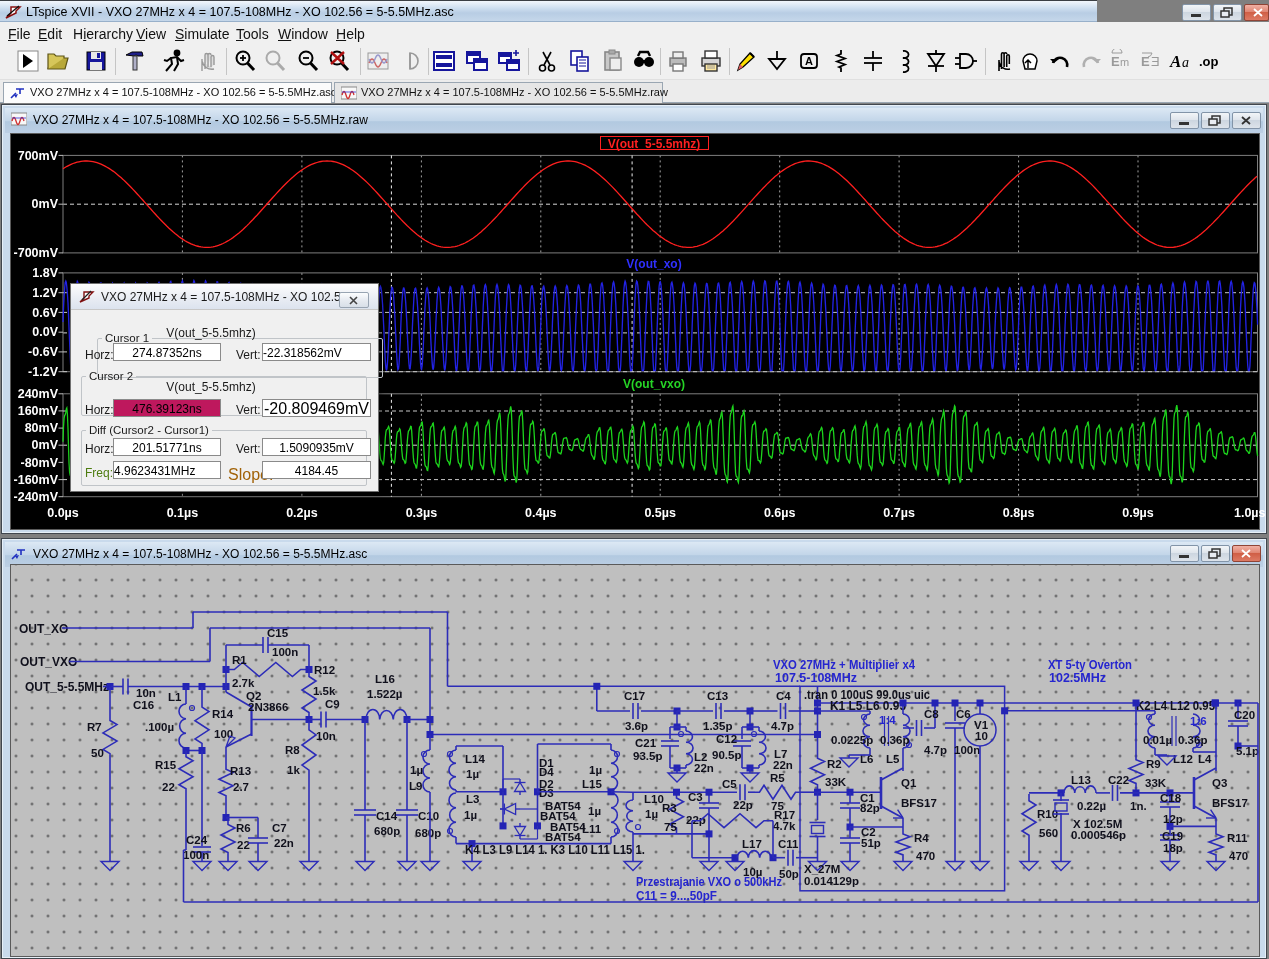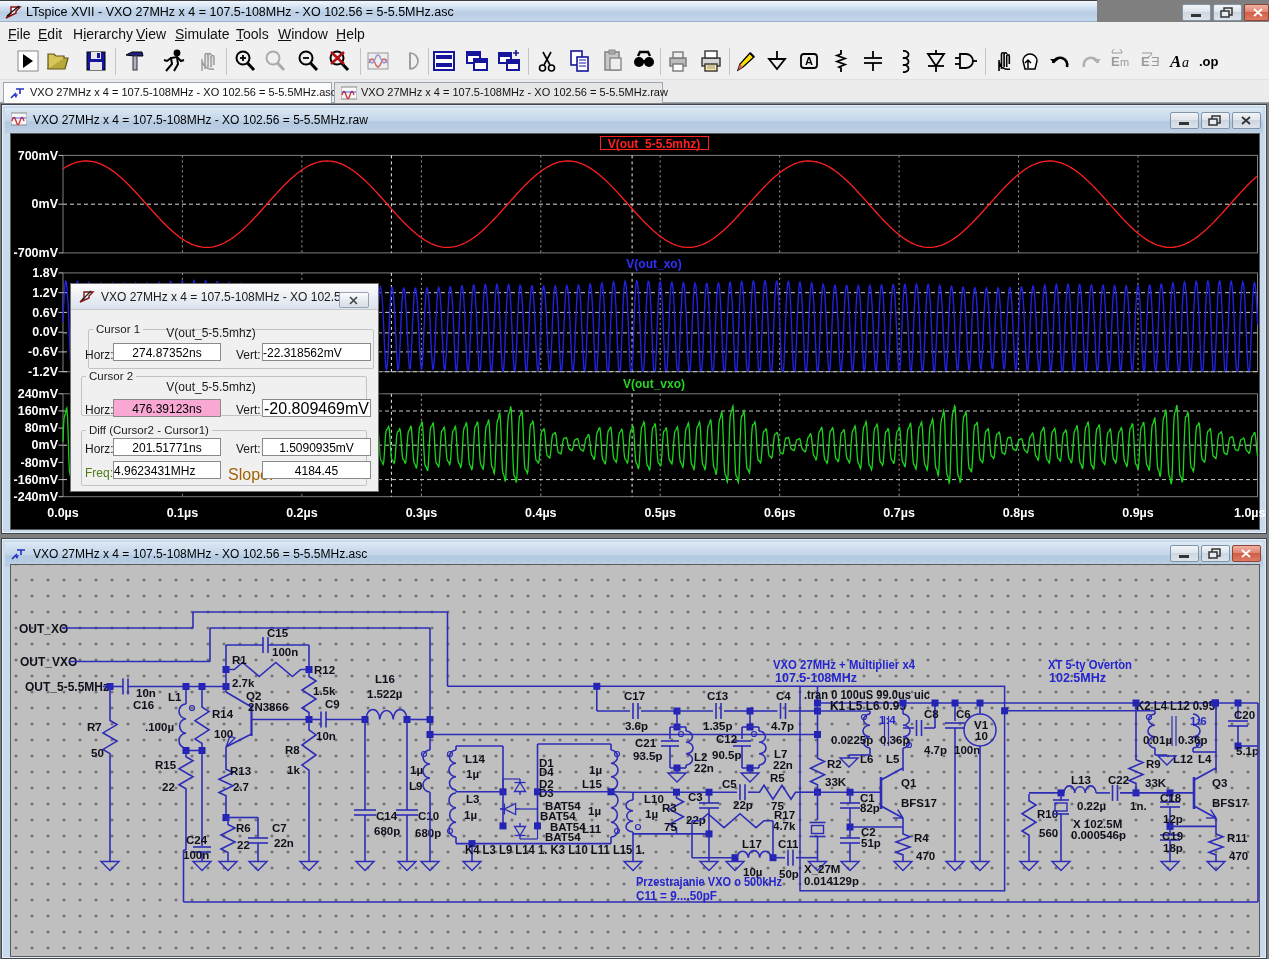--- a/index.html
+++ b/index.html
@@ -376,34 +376,34 @@
     <div style="position:absolute;left:0;top:0;right:0;height:26px;background:linear-gradient(#fdfdfd,#e8ecf3 60%,#dce3ee);border-bottom:1px solid #c8c8c8">
       <svg style="position:absolute;left:8px;top:5px" width="16" height="16">
         <path d="M1,13 L5,9 L5,3 L14,3 L10,7 L10,9 Z" fill="#fff" stroke="#801010" stroke-width="1.4"></path>
         <path d="M3,11 L12,2" stroke="#202020" stroke-width="1.2"></path>
       </svg>
       <div style="position:absolute;left:30px;top:6px;font-size:12px;color:#1a1a1a;white-space:nowrap">VXO 27MHz x 4 = 107.5-108MHz - XO 102.5...</div>
       <div style="position:absolute;right:9px;top:8px;width:30px;height:16px;background:linear-gradient(#fcfdfe,#e7ebf1 50%,#d8dfe8);border:1px solid #98a4b2;border-radius:2px;text-align:center"><svg width="16" height="12">
           <path d="M4,2 L11,9 M11,2 L4,9" stroke="#444" stroke-width="1.6"></path>
         </svg></div>
     </div>
-    <fieldset style="position:absolute;left:10px;top:32px;width:286px;height:46px;border:1px solid #c0c4c8;border-radius:2px;margin:7px;padding:0">
+    <fieldset style="position:absolute;left:10px;top:32px;width:286px;height:46px;border:1px solid #c0c4c8;border-radius:2px;margin:16px;padding:0">
       <legend style="font-size:11.5px;color:#1a1a1a;margin-left:4px;padding:0 3px">Cursor 1</legend>
     </fieldset>
     <div style="position:absolute;left:95px;top:42px;width:90px;font-size:12px;color:#1a1a1a;text-align:center;white-space:nowrap">V(out_5-5.5mhz)</div>
     <div style="position:absolute;left:14px;top:64px;font-size:12px;color:#1a1a1a">Horz:</div>
     <div style="position:absolute;left:42px;top:59px;width:108px;height:18px;background:#fff;border:1px solid #8a8a8a;font-size:12px;color:#000;text-align:center;line-height:18px">274.87352ns</div>
     <div style="position:absolute;left:165px;top:64px;font-size:12px;color:#1a1a1a">Vert:</div>
     <div style="position:absolute;left:191px;top:59px;width:109px;height:18px;background:#fff;border:1px solid #8a8a8a;font-size:12px;color:#000;line-height:18px">-22.318562mV</div>
     <fieldset style="position:absolute;left:10px;top:86px;width:286px;height:46px;border:1px solid #c0c4c8;border-radius:2px;margin:0;padding:0">
       <legend style="font-size:11.5px;color:#1a1a1a;margin-left:4px;padding:0 3px">Cursor 2</legend>
     </fieldset>
     <div style="position:absolute;left:95px;top:96px;width:90px;font-size:12px;color:#1a1a1a;text-align:center;white-space:nowrap">V(out_5-5.5mhz)</div>
     <div style="position:absolute;left:14px;top:119px;font-size:12px;color:#1a1a1a">Horz:</div>
-    <div style="position:absolute;left:42px;top:115px;width:108px;height:18px;background:#f9a8d4;border:1px solid #8a8a8a;font-size:12px;color:#000;text-align:center;line-height:18px">476.39123ns</div>
+    <div style="position:absolute;left:42px;top:115px;width:108px;height:18px;background:#be185d;border:1px solid #8a8a8a;font-size:12px;color:#000;text-align:center;line-height:18px">476.39123ns</div>
     <div style="position:absolute;left:165px;top:119px;font-size:12px;color:#1a1a1a">Vert:</div>
     <div style="position:absolute;left:191px;top:115px;width:109px;height:18px;background:#fff;border:1px solid #8a8a8a;font-size:16px;color:#000;text-align:center;line-height:18px">-20.809469mV</div>
     <fieldset style="position:absolute;left:10px;top:140px;width:286px;height:62px;border:1px solid #c0c4c8;border-radius:2px;margin:0;padding:0">
       <legend style="font-size:11.5px;color:#1a1a1a;margin-left:4px;padding:0 3px">Diff (Cursor2 - Cursor1)</legend>
     </fieldset>
     <div style="position:absolute;left:14px;top:158px;font-size:12px;color:#1a1a1a">Horz:</div>
     <div style="position:absolute;left:42px;top:154px;width:108px;height:18px;background:#fff;border:1px solid #8a8a8a;font-size:12px;color:#000;text-align:center;line-height:18px">201.51771ns</div>
     <div style="position:absolute;left:165px;top:158px;font-size:12px;color:#1a1a1a">Vert:</div>
     <div style="position:absolute;left:191px;top:154px;width:109px;height:18px;background:#fff;border:1px solid #8a8a8a;font-size:12px;color:#000;text-align:center;line-height:18px">1.5090935mV</div>
     <div style="position:absolute;left:14px;top:182px;font-size:12px;color:#4d7c0f">Freq:</div>

